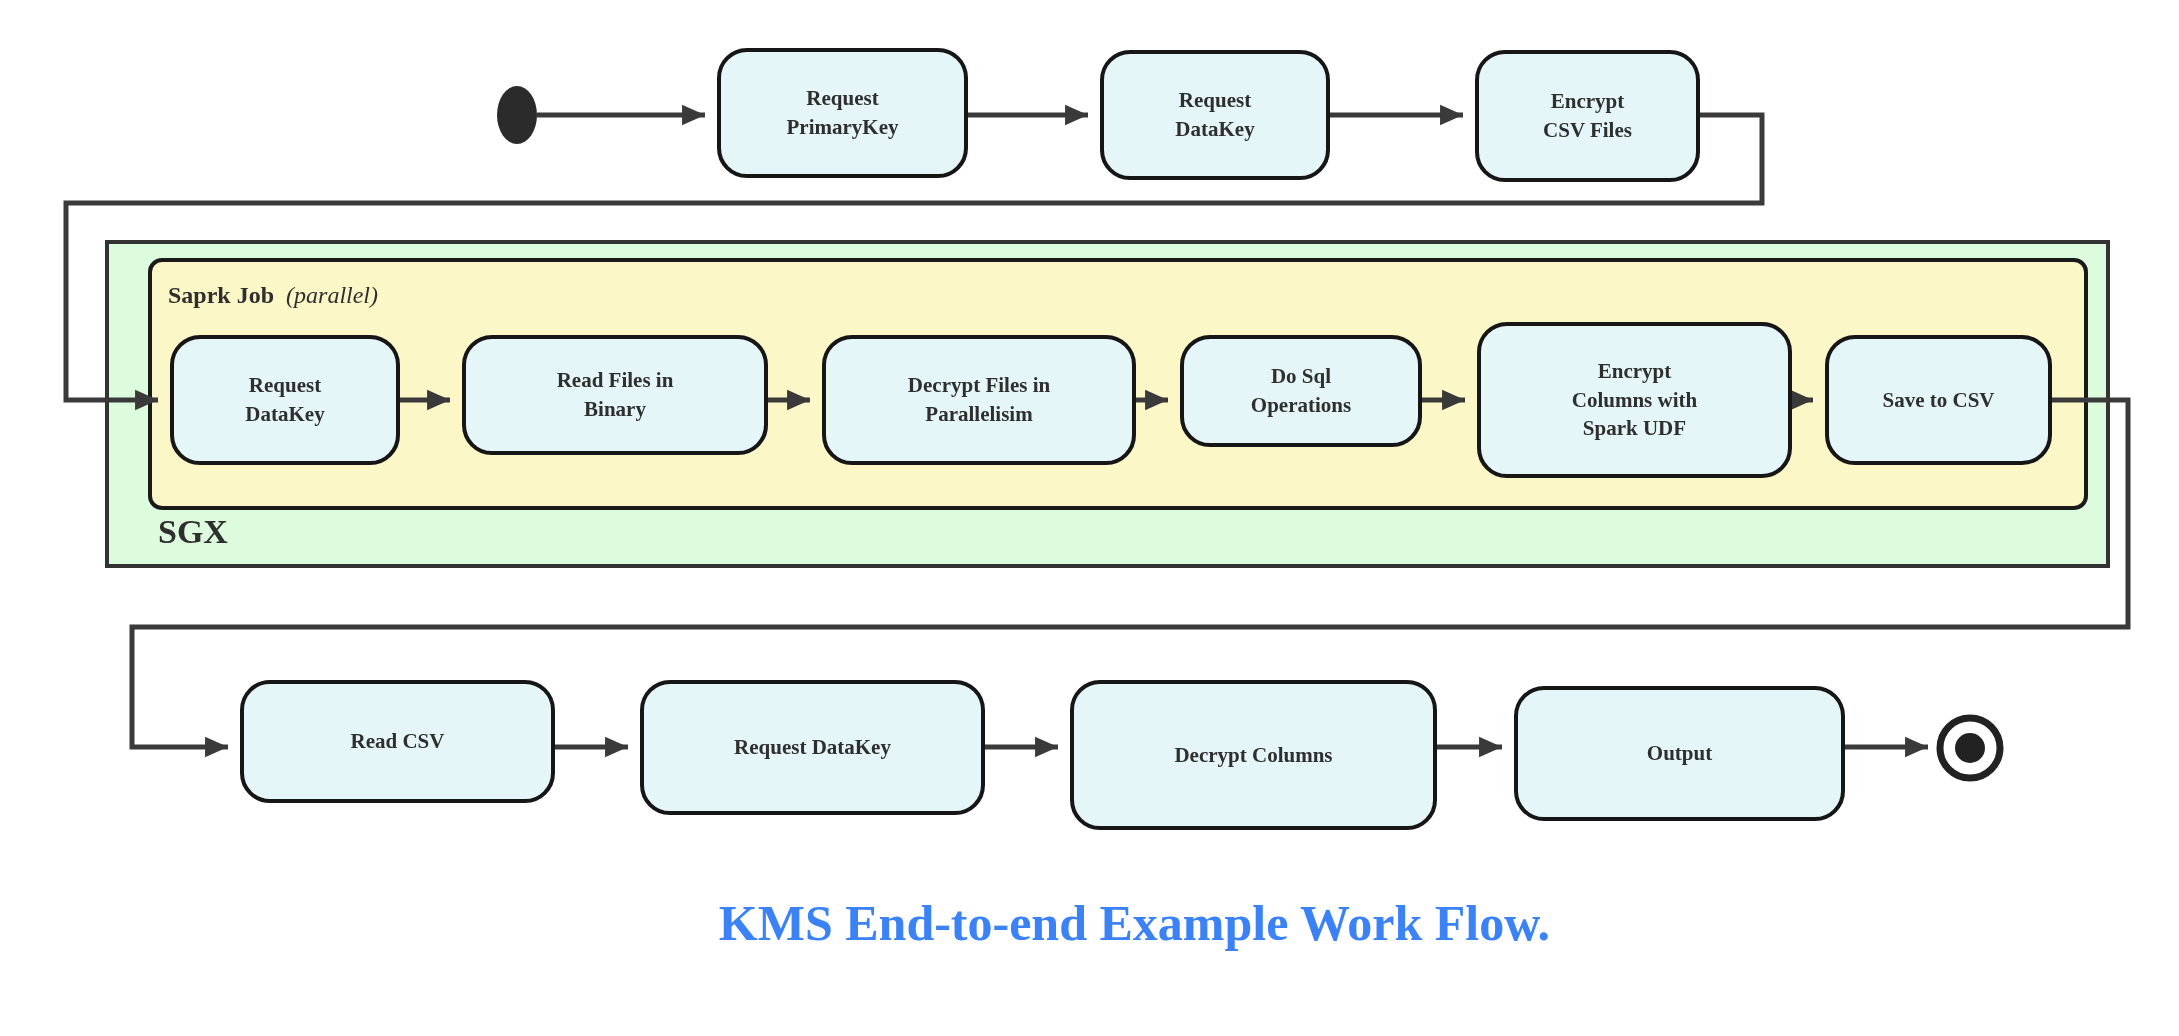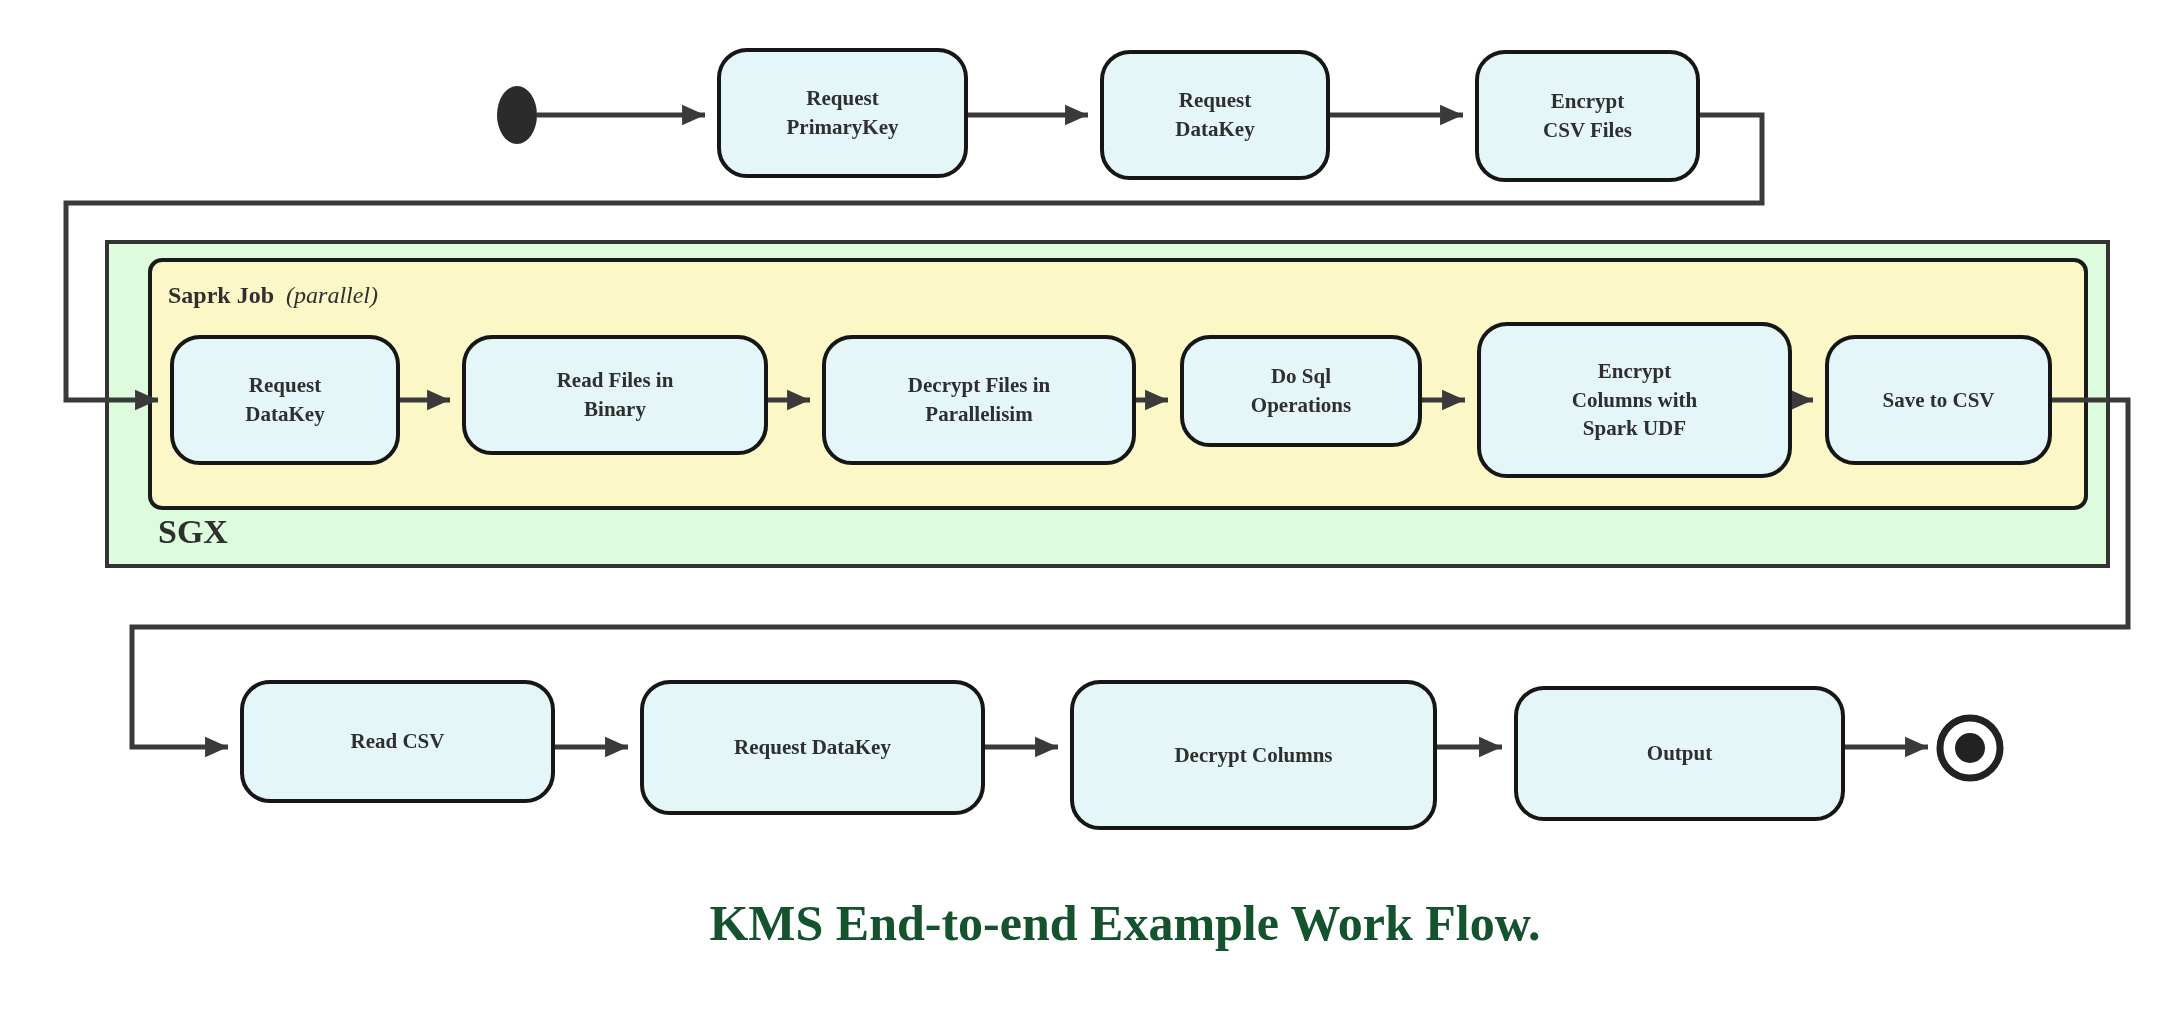--- a/index.html
+++ b/index.html
@@ -42,21 +42,21 @@
     white-space:pre-line;
   }
   .edges{position:absolute; left:0; top:0; width:2179px; height:1036px; pointer-events:none;}
   .edge{fill:none; stroke:var(--arrow); stroke-width:5px;}
   .arrowhead{fill:var(--arrow);}
   .start-dot{fill:#2b2b2b;}
   .end-outer{fill:#ffffff; stroke:#222222; stroke-width:7px;}
   .end-inner{fill:#222222;}
   .caption{
     position:absolute; left:700px; top:894px; width:850px;
-    text-align:center; font-size:50px; font-weight:bold; color:#14532d;
+    text-align:right; font-size:50px; font-weight:bold; color:#3b82f6;
     white-space:nowrap;
   }
 </style>
 </head>
 <body>
 
 <div class="canvas">
 
   <div class="container-box sgx-box"></div>
   <div class="container-box spark-box"></div>

